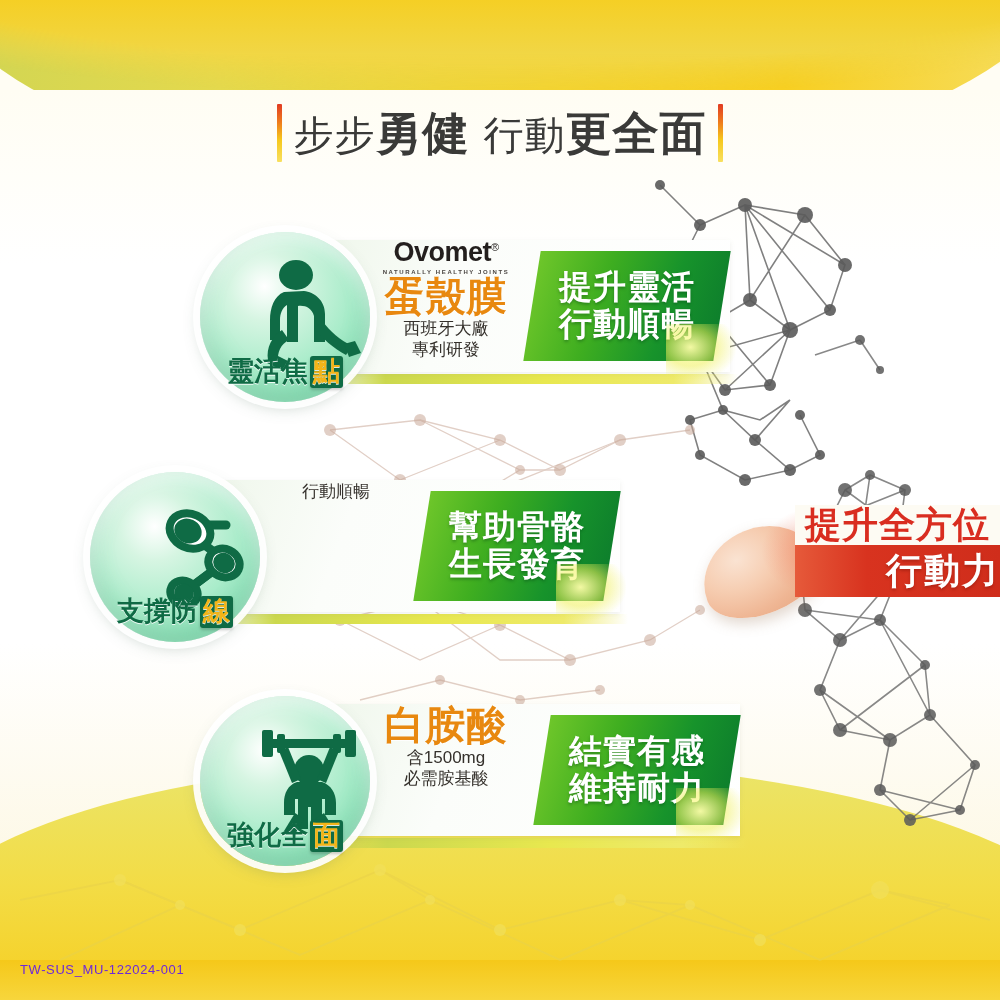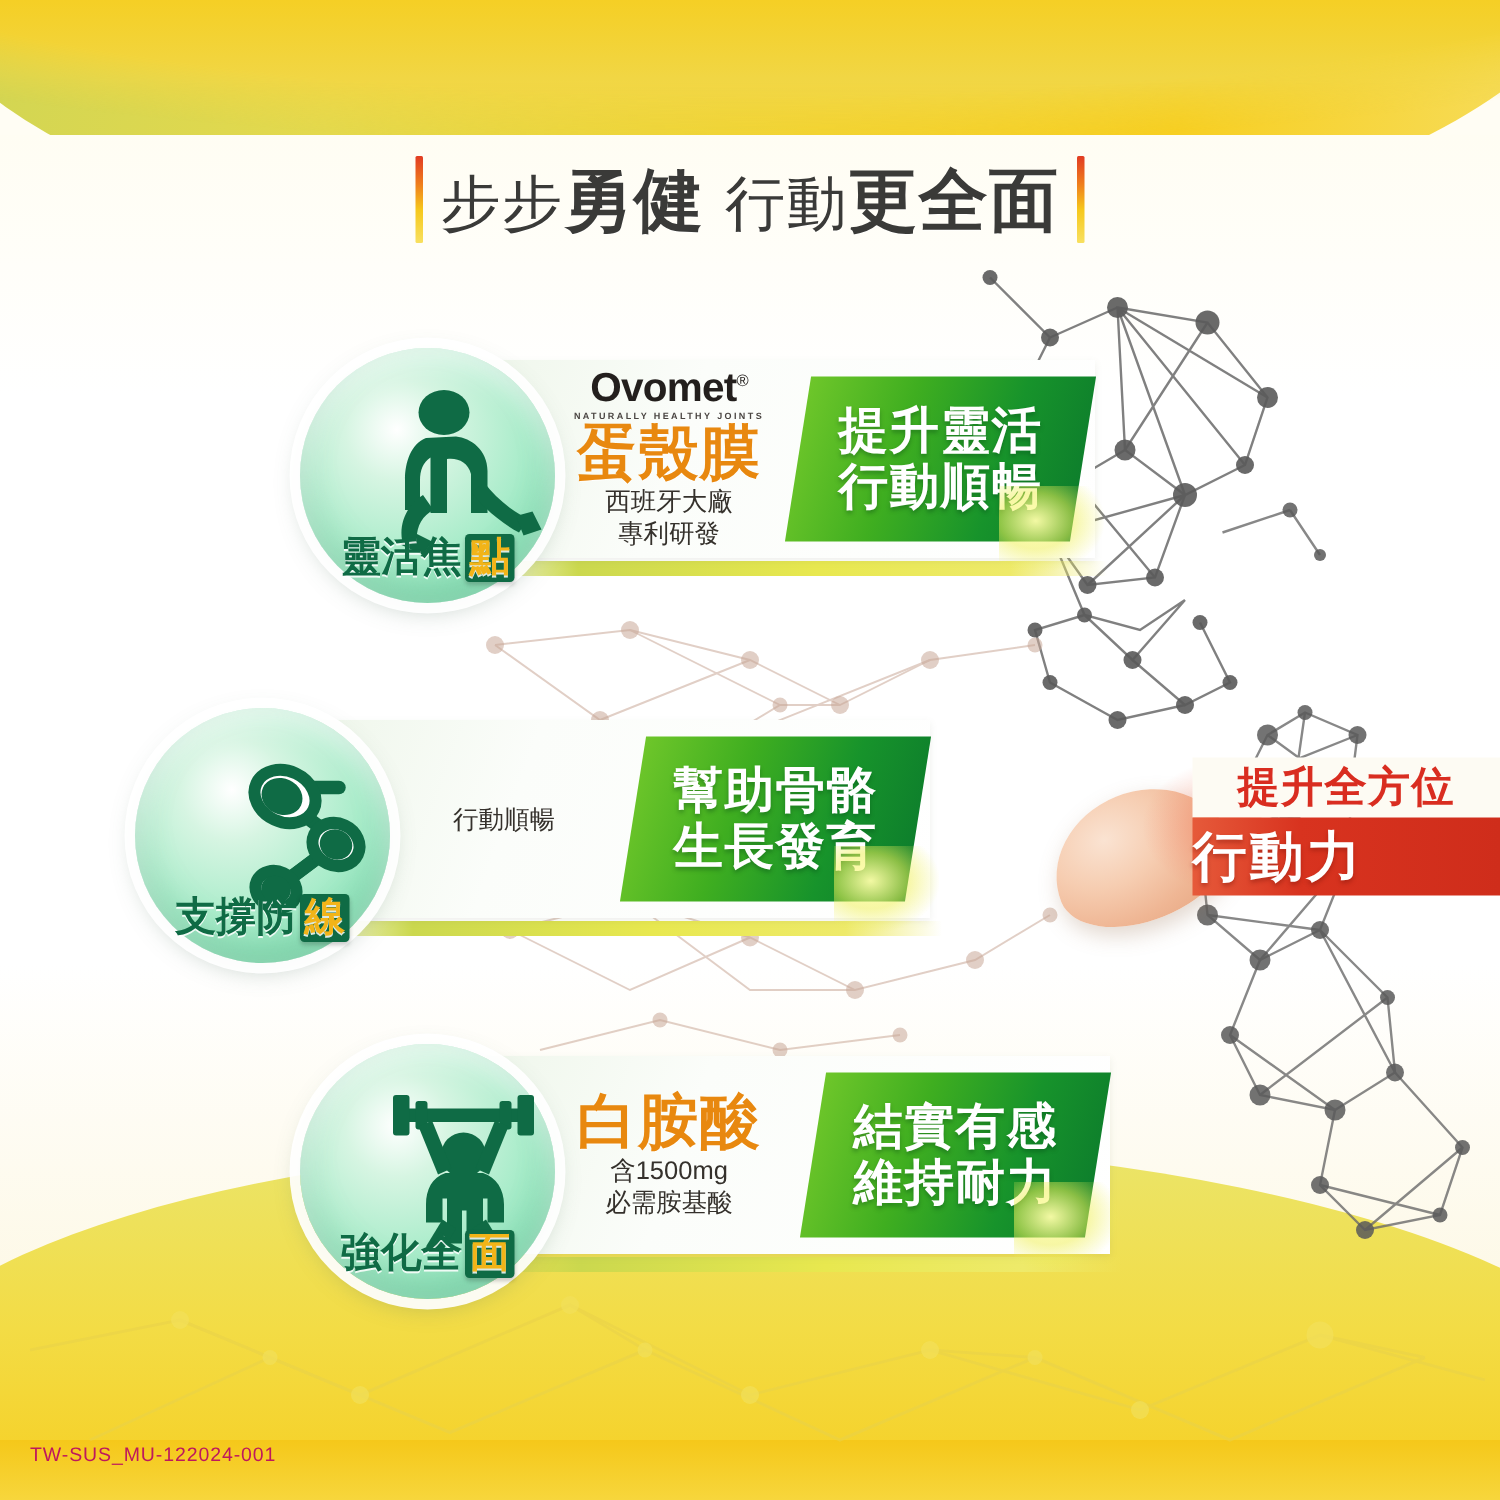--- a/index.html
+++ b/index.html
@@ -105,21 +105,21 @@
   }
   .badge-label .hl{
     display:inline-block;color:#f2b418;background:#0f6b45;
     padding:2px 3px 3px;border-radius:3px;margin-left:2px;
     box-shadow:0 2px 3px rgba(0,0,0,.2);
   }
 
   
   .card-texts{
     position:absolute;left:18px;top:0;width:240px;height:132px;
-    display:flex;flex-direction:column;align-items:center;justify-content:center;
+    display:flex;flex-direction:column;align-items:center;justify-content:flex-start;
     text-align:center;
   }
   .brandmark{height:34px;display:flex;flex-direction:column;align-items:center;justify-content:center;margin-bottom:1px;}
   .brandmark-word{font-size:27px;font-weight:bold;color:#231f1d;letter-spacing:-.5px;line-height:1;position:relative;}
   .brandmark-word sup{font-size:11px;vertical-align:super;font-weight:normal;}
   .brandmark-tag{font-size:6px;letter-spacing:1.6px;color:#4a4542;margin-top:3px;font-weight:bold;}
   .ingredient{font-size:40px;font-weight:bold;color:#e8880f;line-height:1.05;letter-spacing:1px;
     text-shadow:0 1px 0 rgba(255,255,255,.8);}
   .ingredient-sub{font-size:17px;color:#35312c;line-height:1.22;margin-top:2px;font-weight:500;}
 
@@ -141,37 +141,37 @@
     pointer-events:none;
   }
 
   
   .redwrap{position:absolute;left:795px;top:505px;width:205px;height:92px;}
   .red-top{
     position:absolute;left:0;top:0;width:205px;height:40px;
     background:#fdfbf3;
     display:flex;align-items:center;justify-content:center;
   }
-  .red-top span{font-size:28px;font-weight:bold;color:#d92d20;letter-spacing:1px;line-height:1;}
+  .red-top span{font-size:36px;font-weight:bold;color:#d92d20;letter-spacing:1px;line-height:1;}
   .red-bottom{
     position:absolute;left:0;top:40px;width:205px;height:52px;
     background:linear-gradient(90deg,#e65a3a 0%,#d8331f 35%,#cf2d1b 100%);
-    display:flex;align-items:center;justify-content:flex-start;
+    display:flex;align-items:center;justify-content:flex-end;
   }
   .red-bottom span{font-size:36px;font-weight:bold;color:#ffffff;letter-spacing:2px;line-height:1;
     text-shadow:0 2px 3px rgba(120,20,10,.4);}
   .red-glow{
     position:absolute;left:-34px;top:2px;width:80px;height:88px;
     background:radial-gradient(ellipse at 70% 50%, rgba(242,120,90,.55) 0%, rgba(242,120,90,0) 70%);
     pointer-events:none;
   }
 
   
   .footcode{
-    position:absolute;left:20px;top:962px;font-size:13px;color:#be185d;letter-spacing:.6px;text-align:center;
+    position:absolute;left:20px;top:962px;font-size:13px;color:#6d28d9;letter-spacing:.6px;text-align:center;
   }
 </style>
 </head>
 <body>
 
 <div class="stage">
 
   <div class="bg-top"></div>
   <div class="bg-top2"></div>
   <div class="bg-mid"></div>

